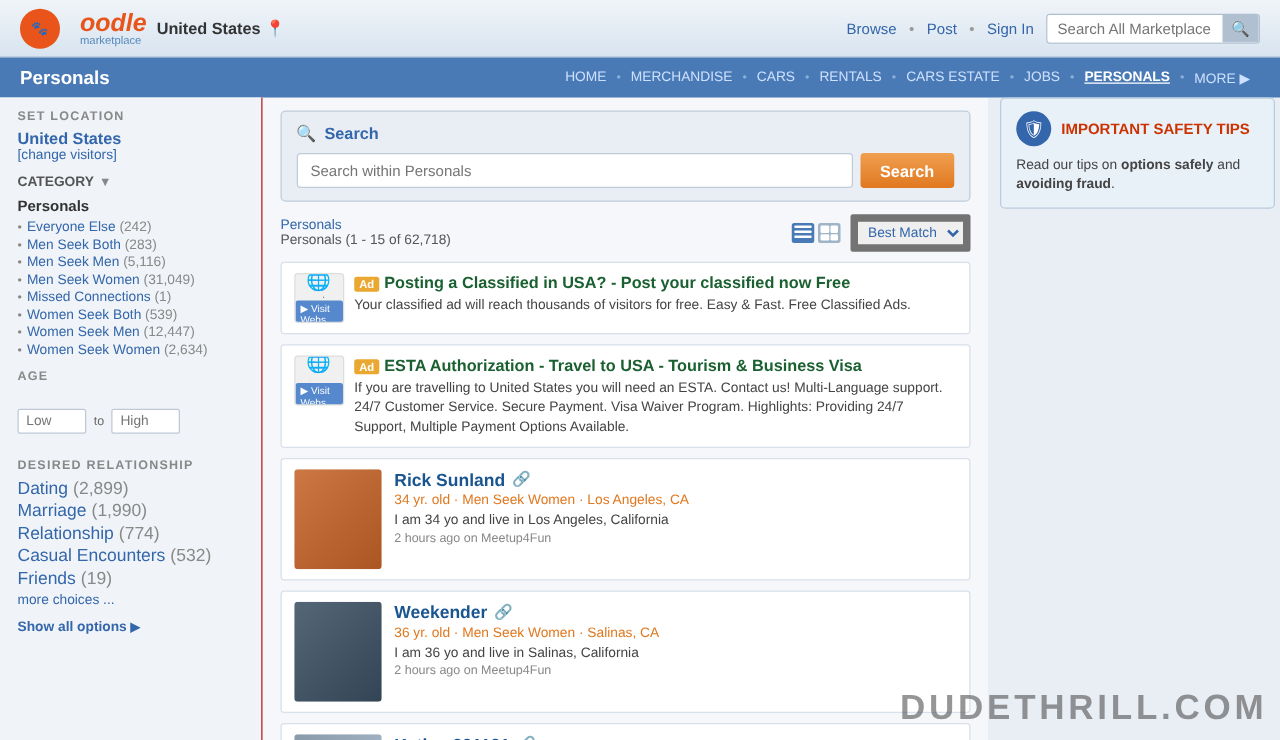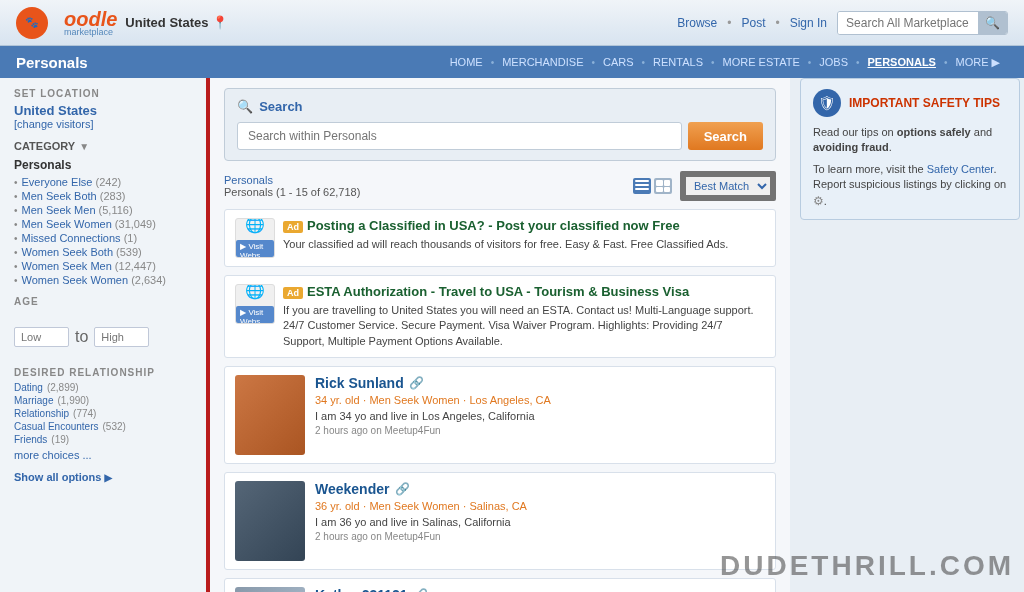--- a/index.html
+++ b/index.html
@@ -24,34 +24,34 @@
     #navbar { background: #4a7ab5; padding: 0 16px; height: 32px; display: flex; align-items: center; justify-content: space-between; }
     #nav-links { display: flex; align-items: center; gap: 0; }
     .nav-item { color: #cce0ff; font-size: 11px; padding: 0 8px; cursor: pointer; text-decoration: none; }
     .nav-item.active { color: white; font-weight: bold; }
     .nav-dot { color: #8ab0d8; font-size: 10px; }
 
     
     #main { display: flex; height: calc(592px - 78px); }
 
     
-    #sidebar { width: 210px; background: #f0f4f8; border-right: 4px solid #b91c1c; padding: 10px 14px; overflow-y: auto; flex-shrink: 0; }
+    #sidebar { width: 210px; background: #f0f4f8; border-right: 1px solid #b91c1c; padding: 10px 14px; overflow-y: auto; flex-shrink: 0; }
     .sidebar-section-title { color: #888; font-size: 10px; font-weight: bold; letter-spacing: 1px; margin-bottom: 4px; margin-top: 10px; }
     .sidebar-section-title:first-child { margin-top: 0; }
     .sidebar-location-title { color: #3366aa; font-size: 13px; font-weight: bold; }
     .sidebar-change { color: #3366aa; font-size: 11px; cursor: pointer; }
     .sidebar-category-header { color: #555; font-size: 11px; font-weight: bold; display: flex; align-items: center; gap: 4px; margin-bottom: 6px; }
     .arrow-icon { font-size: 10px; color: #888; }
     .sidebar-main-cat { color: #333; font-size: 12px; font-weight: bold; margin-bottom: 4px; }
     .sidebar-item-link { display: flex; align-items: center; gap: 4px; color: #3366aa; font-size: 11px; margin-bottom: 2px; cursor: pointer; }
     .sidebar-item-link::before { content: "•"; color: #888; font-size: 10px; }
     .sidebar-age { display: flex; align-items: center; gap: 6px; margin: 20px 0; }
     .age-input { border: 1px solid #c0c8d8; padding: 3px 6px; font-size: 11px; width: 55px; color: #888; border-radius: 2px; }
-    .age-to { color: #666; font-size: 16px; }
-    .rel-item { display: flex; align-items: center; gap: 4px; font-size: 10px; margin-bottom: 2px; }
+    .age-to { color: #666; font-size: 10px; }
+    .rel-item { display: flex; align-items: center; gap: 4px; font-size: 14px; margin-bottom: 2px; }
     .rel-item a { color: #3366aa; cursor: pointer; }
     .more-choices { color: #3366aa; font-size: 11px; cursor: pointer; margin-top: 4px; }
     .show-all-options { color: #3366aa; font-size: 11px; font-weight: bold; cursor: pointer; margin-top: 10px; display: flex; align-items: center; gap: 3px; }
     .triangle-right { color: #3366aa; font-size: 10px; }
 
     
     #content { flex: 1; padding: 10px 14px; overflow-y: auto; background: #f5f7fa; }
 
     
     #search-bar { background: #e8eef4; border: 1px solid #c0ccd8; border-radius: 4px; padding: 10px 12px; margin-bottom: 10px; }
@@ -154,21 +154,21 @@
   <span style="color:white;font-size:15px;font-weight:bold;">Personals</span>
   <div id="nav-links">
     <span class="nav-item">HOME</span>
     <span class="nav-dot">•</span>
     <span class="nav-item">MERCHANDISE</span>
     <span class="nav-dot">•</span>
     <span class="nav-item">CARS</span>
     <span class="nav-dot">•</span>
     <span class="nav-item">RENTALS</span>
     <span class="nav-dot">•</span>
-    <span class="nav-item">MORE ESTATE</span>
+    <span class="nav-item">CARS ESTATE</span>
     <span class="nav-dot">•</span>
     <span class="nav-item">JOBS</span>
     <span class="nav-dot">•</span>
     <span class="nav-item active" style="color:white;font-weight:bold;text-decoration:underline;">PERSONALS</span>
     <span class="nav-dot">•</span>
     <span class="nav-item">MORE ▶</span>
   </div>
 </div>
 
 <div id="main">
@@ -364,21 +364,18 @@
 
   <div id="right-panel">
     <div id="safety-box">
       <div class="safety-header">
         <div class="safety-icon">🛡</div>
         <span class="safety-title">IMPORTANT SAFETY TIPS</span>
       </div>
       <div class="safety-desc">
         <span>Read our tips on <strong>options safely</strong> and <strong>avoiding fraud</strong>.</span>
       </div>
-      <div class="safety-desc" style="margin-top:6px;">
-        <span>To learn more, visit the <a style="color:#3366aa;cursor:pointer;">Safety Center</a>. Report suspicious listings by clicking on <span class="safety-gear">⚙</span>.</span>
-      </div>
     </div>
   </div>
 
 </div>
 
 <div id="watermark">DUDETHRILL.COM</div>
 
 </body></html>

